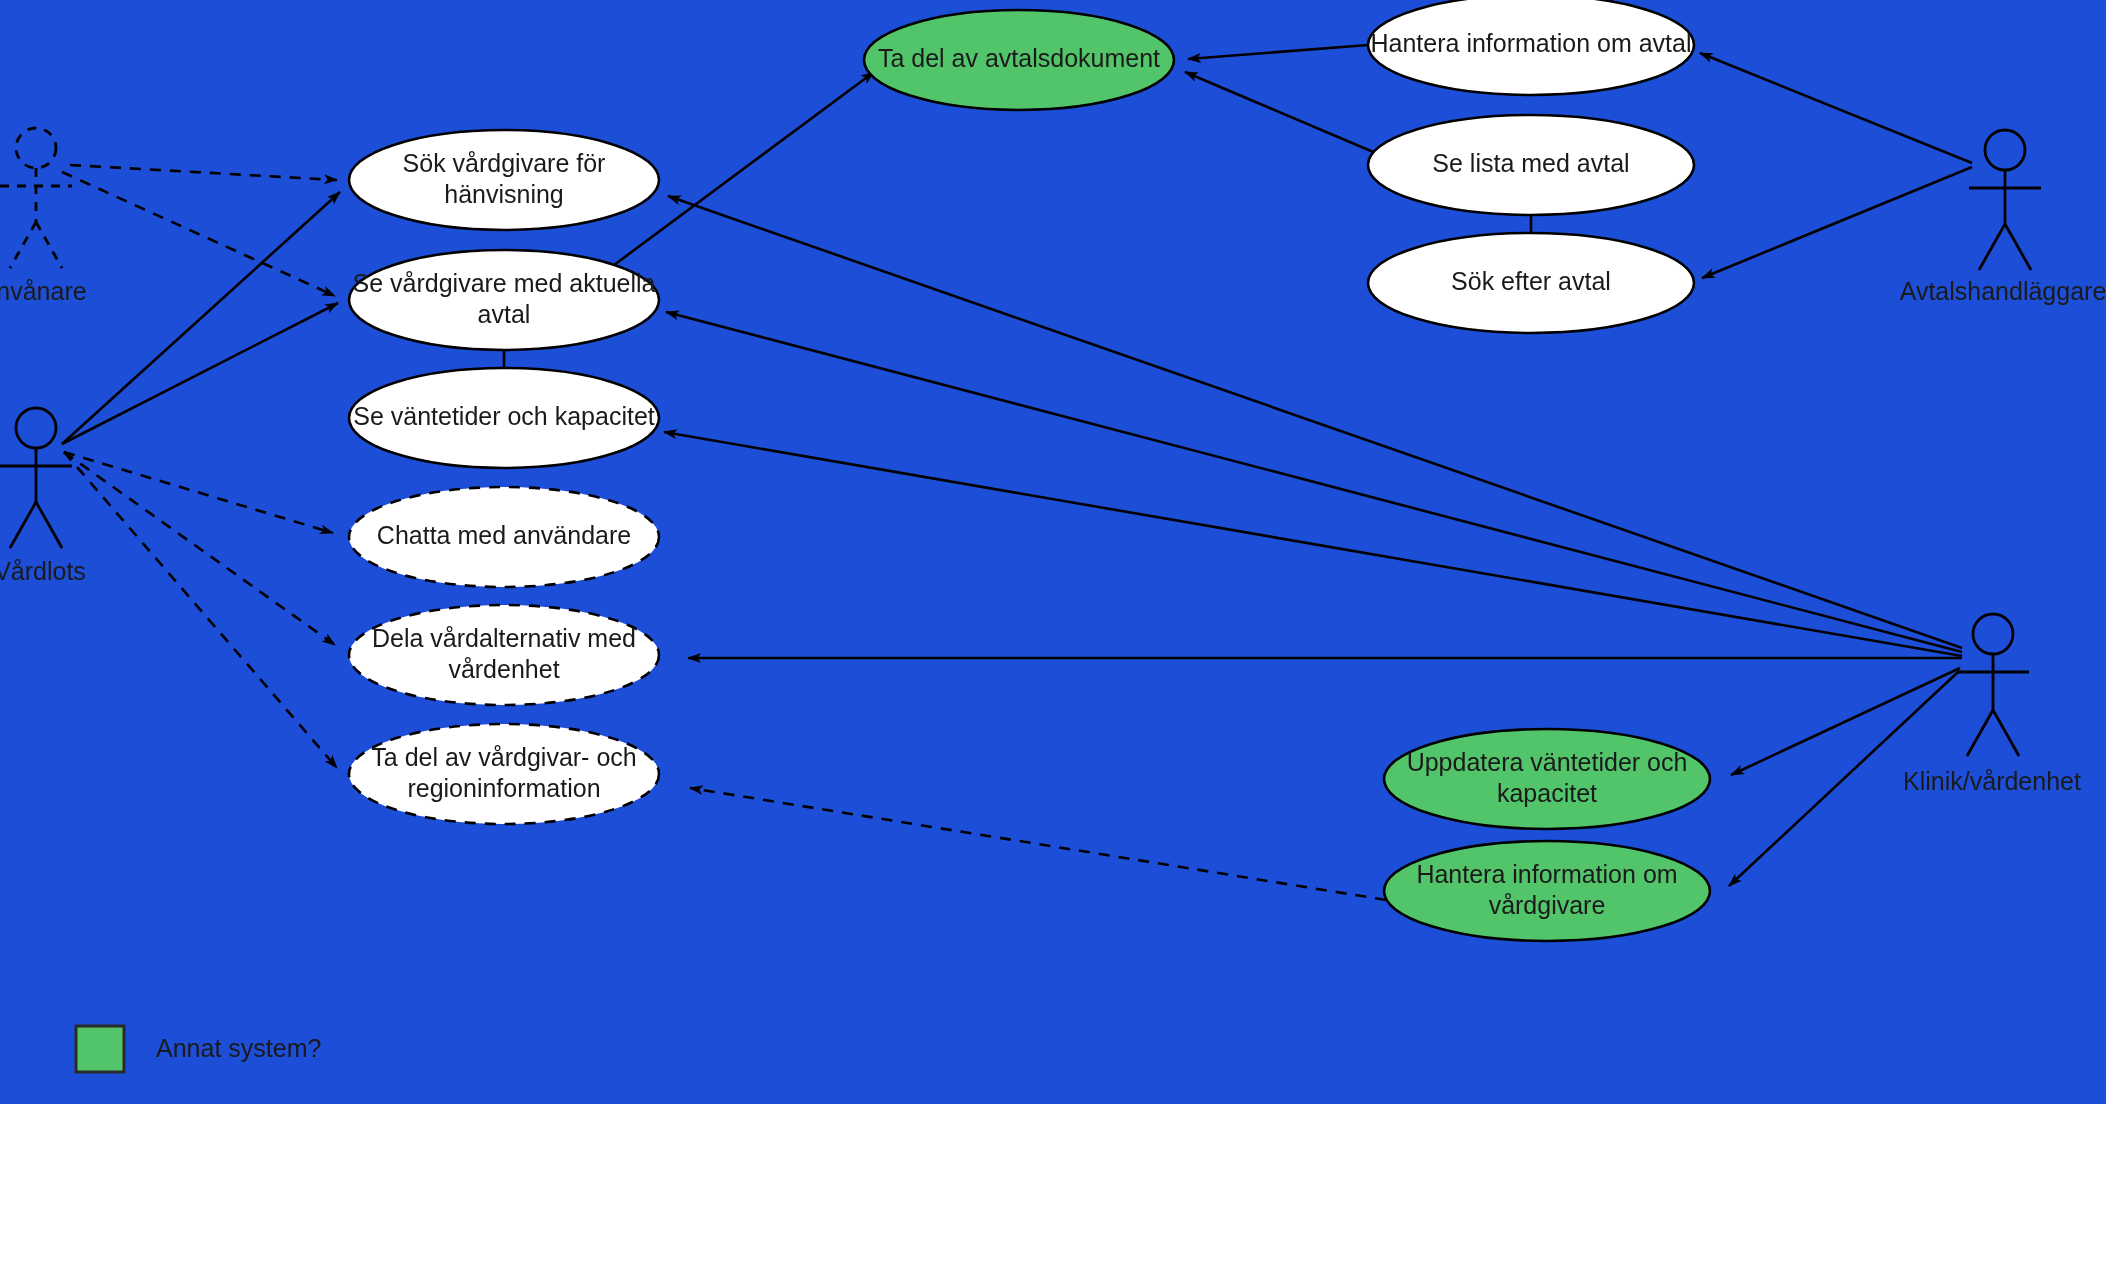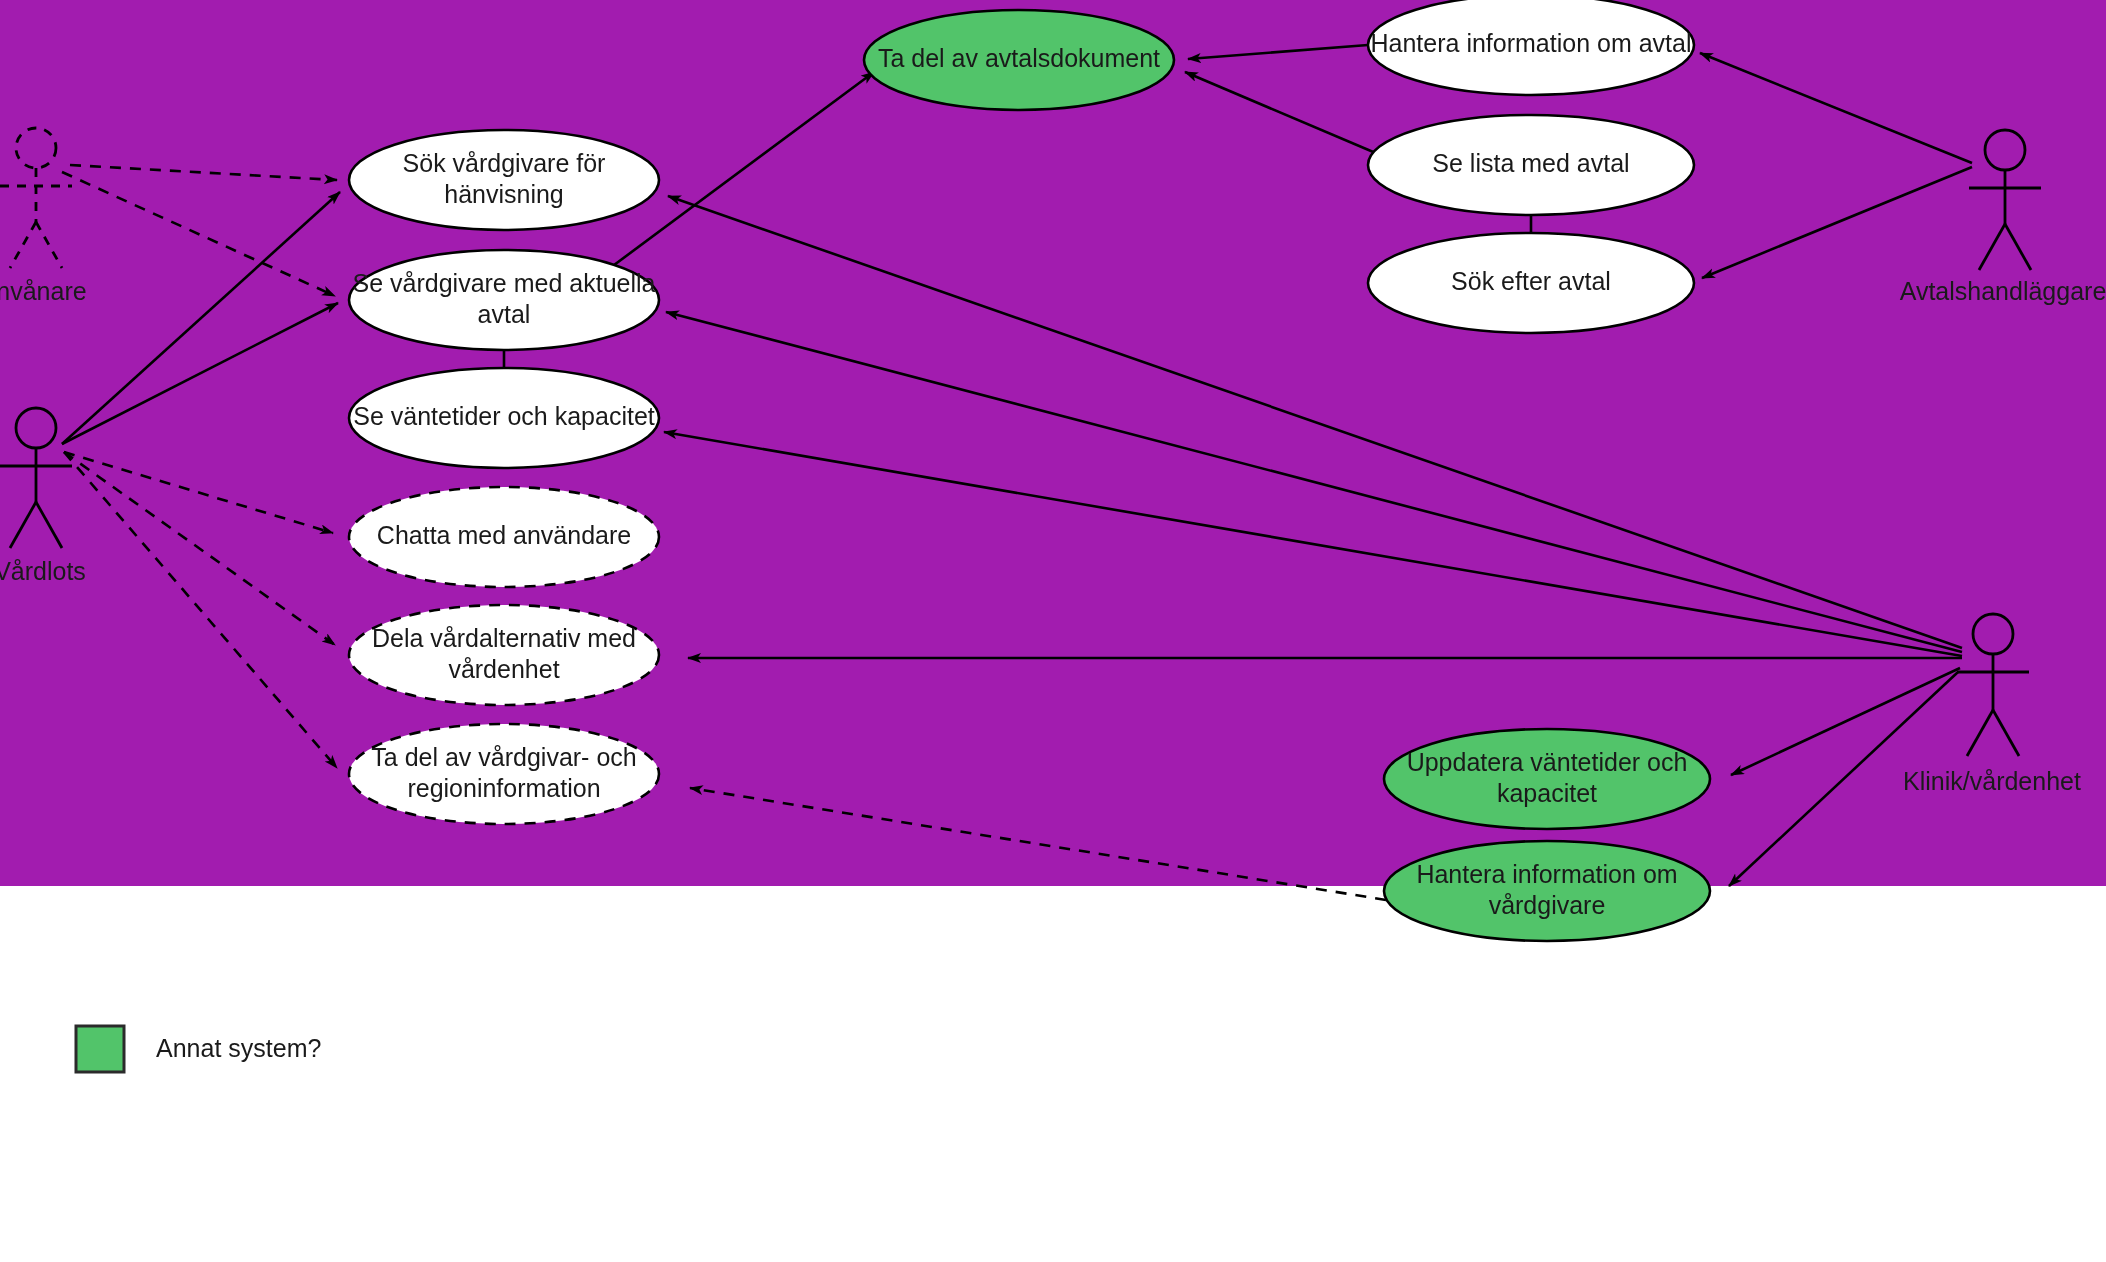--- a/index.html
+++ b/index.html
@@ -1,18 +1,18 @@
 <!DOCTYPE html>
 <html><head>
 <meta charset="utf-8">
 <style>
   html,body{margin:0;padding:0;background:#ffffff;}
   body{width:2106px;height:1262px;overflow:hidden;
        font-family:"Liberation Sans","DejaVu Sans",sans-serif;}
-  #canvas{position:relative;width:2106px;height:886px;background:#a21caf;}
+  #canvas{position:relative;width:2106px;height:1104px;background:#1d4ed8;}
   svg#diagram{position:absolute;left:0;top:0;width:2106px;height:1262px;}
   .uc-text{font-family:"Liberation Sans","DejaVu Sans",sans-serif;
            font-size:25px;fill:#1a1a1a;text-anchor:middle;dominant-baseline:middle;}
   .actor-label{font-family:"Liberation Sans","DejaVu Sans",sans-serif;
                font-size:25px;fill:#1a1a1a;text-anchor:middle;}
   .legend-label{font-family:"Liberation Sans","DejaVu Sans",sans-serif;
                 font-size:25px;fill:#1a1a1a;text-anchor:start;dominant-baseline:middle;}
   .ell{stroke:#000;stroke-width:2.6;}
   .ell.solid{fill:#ffffff;}
   .ell.green{fill:#52c46a;}

